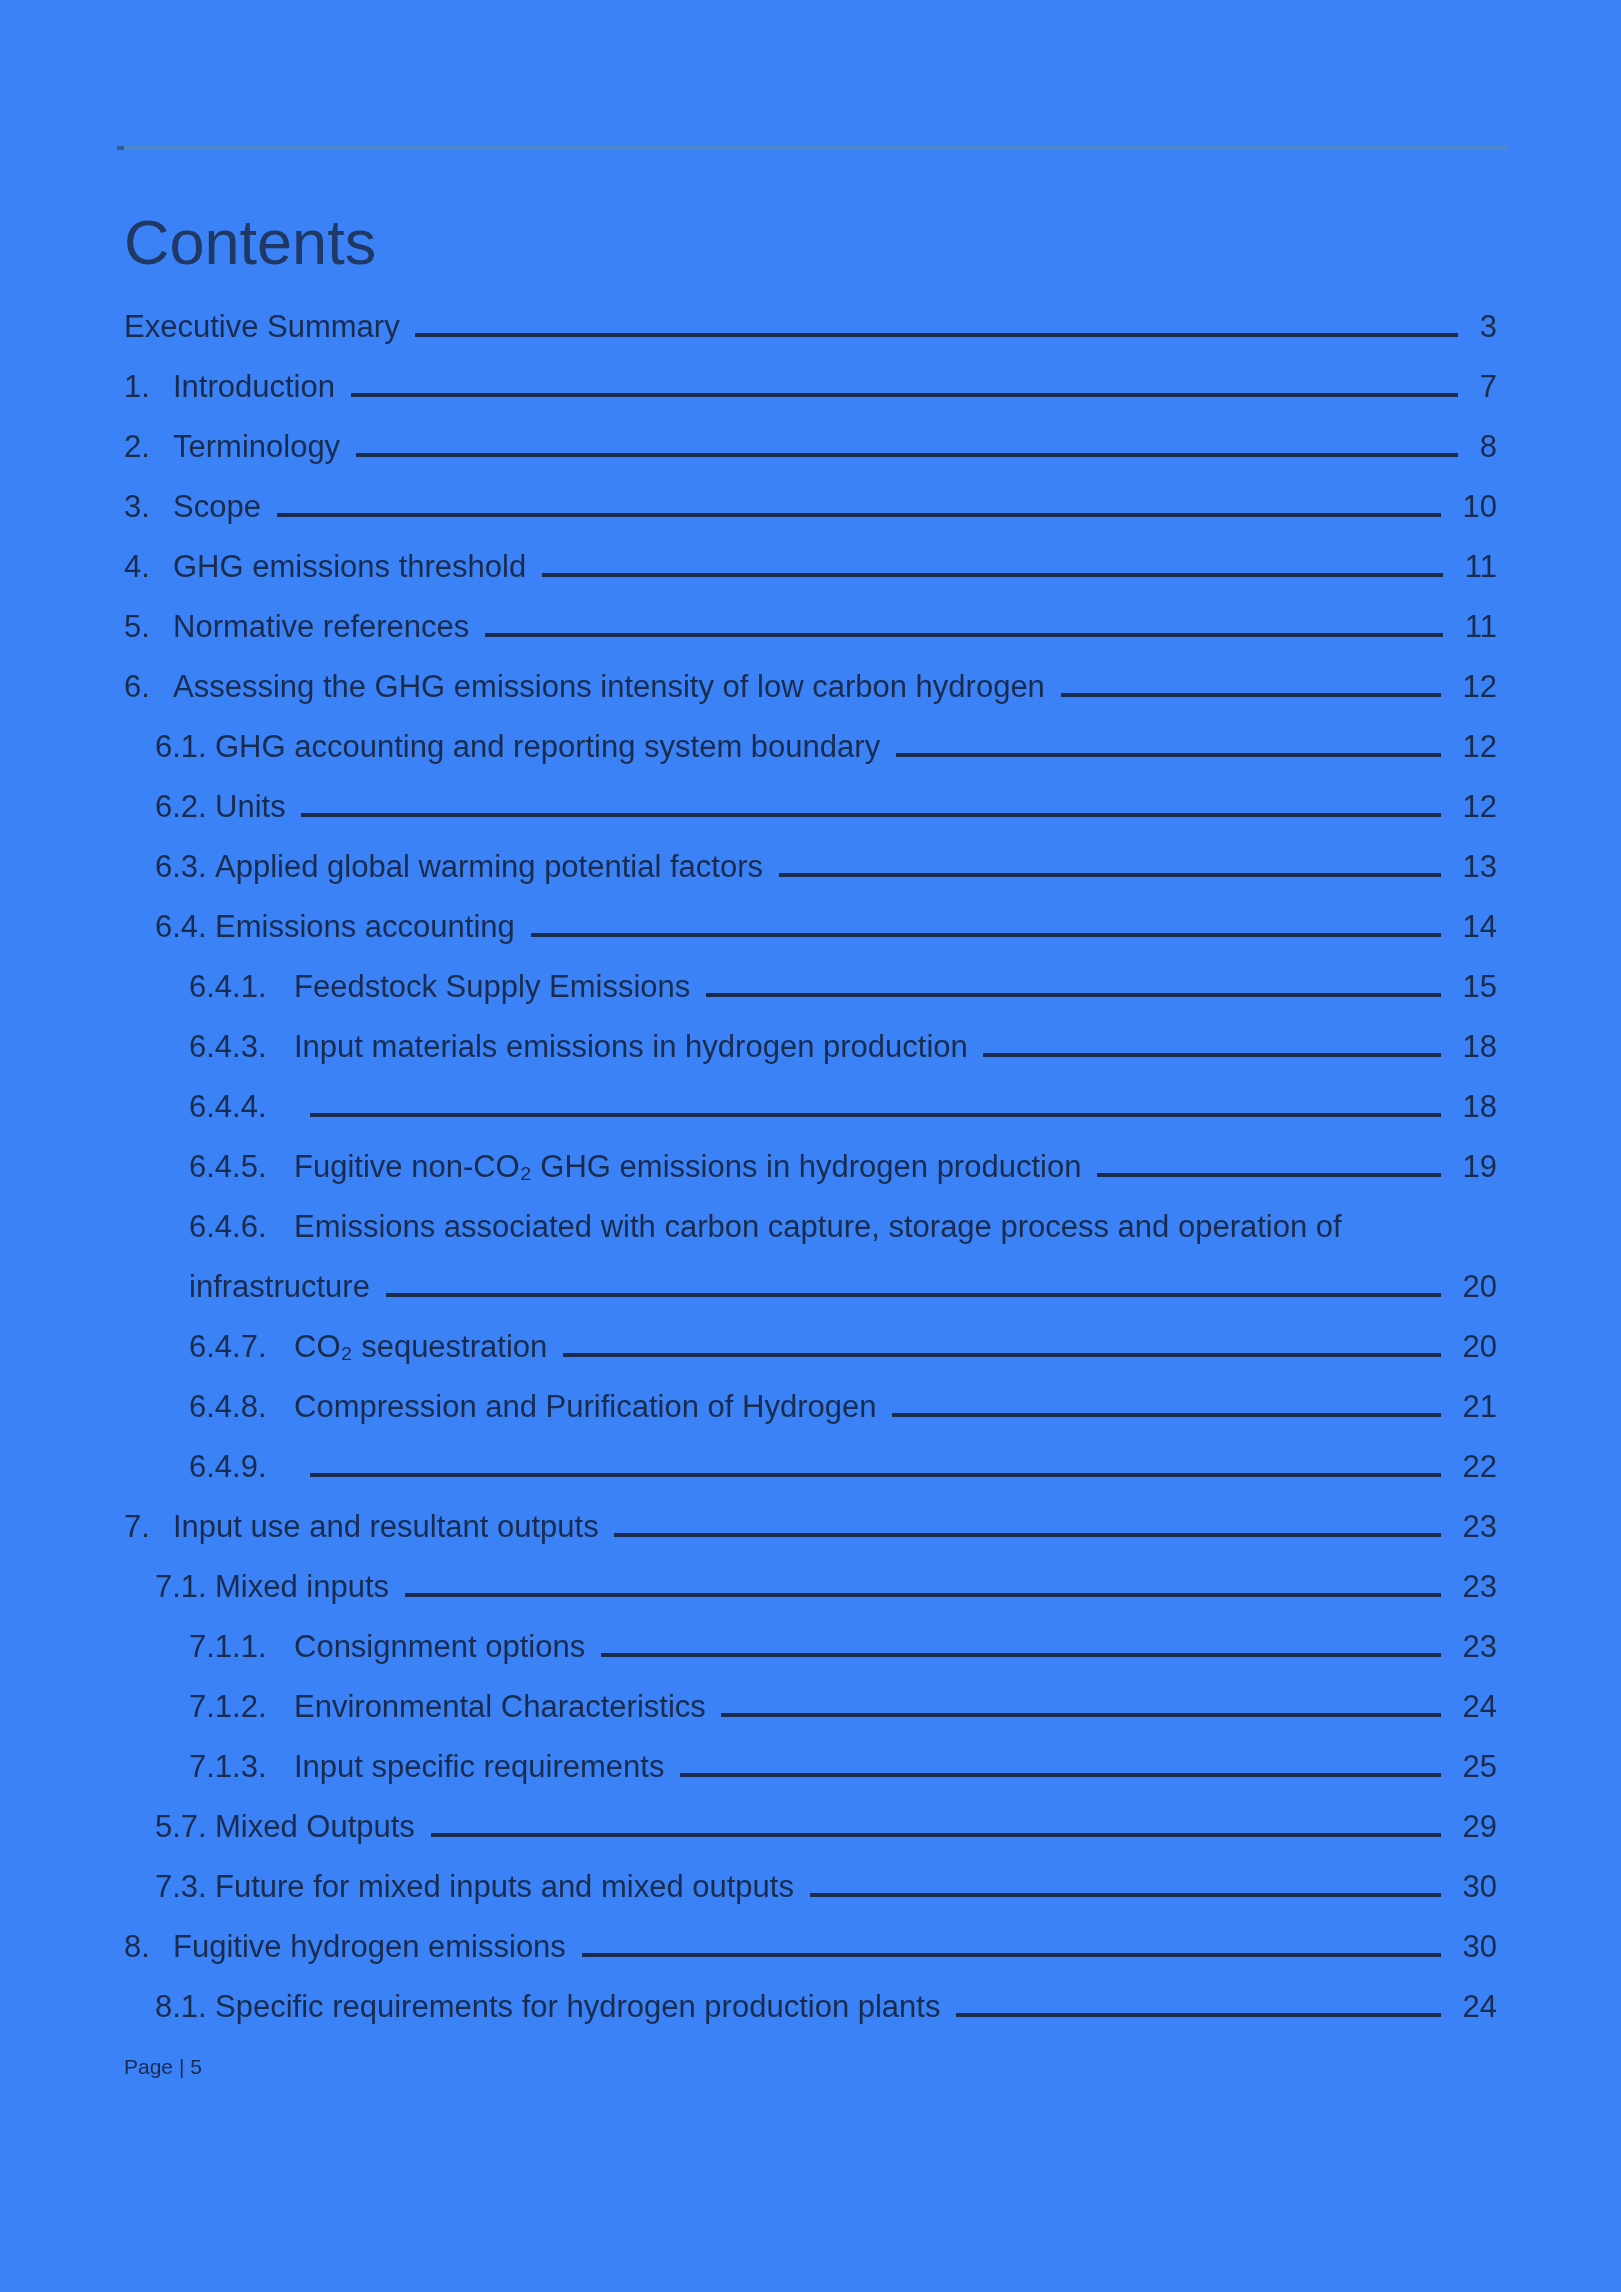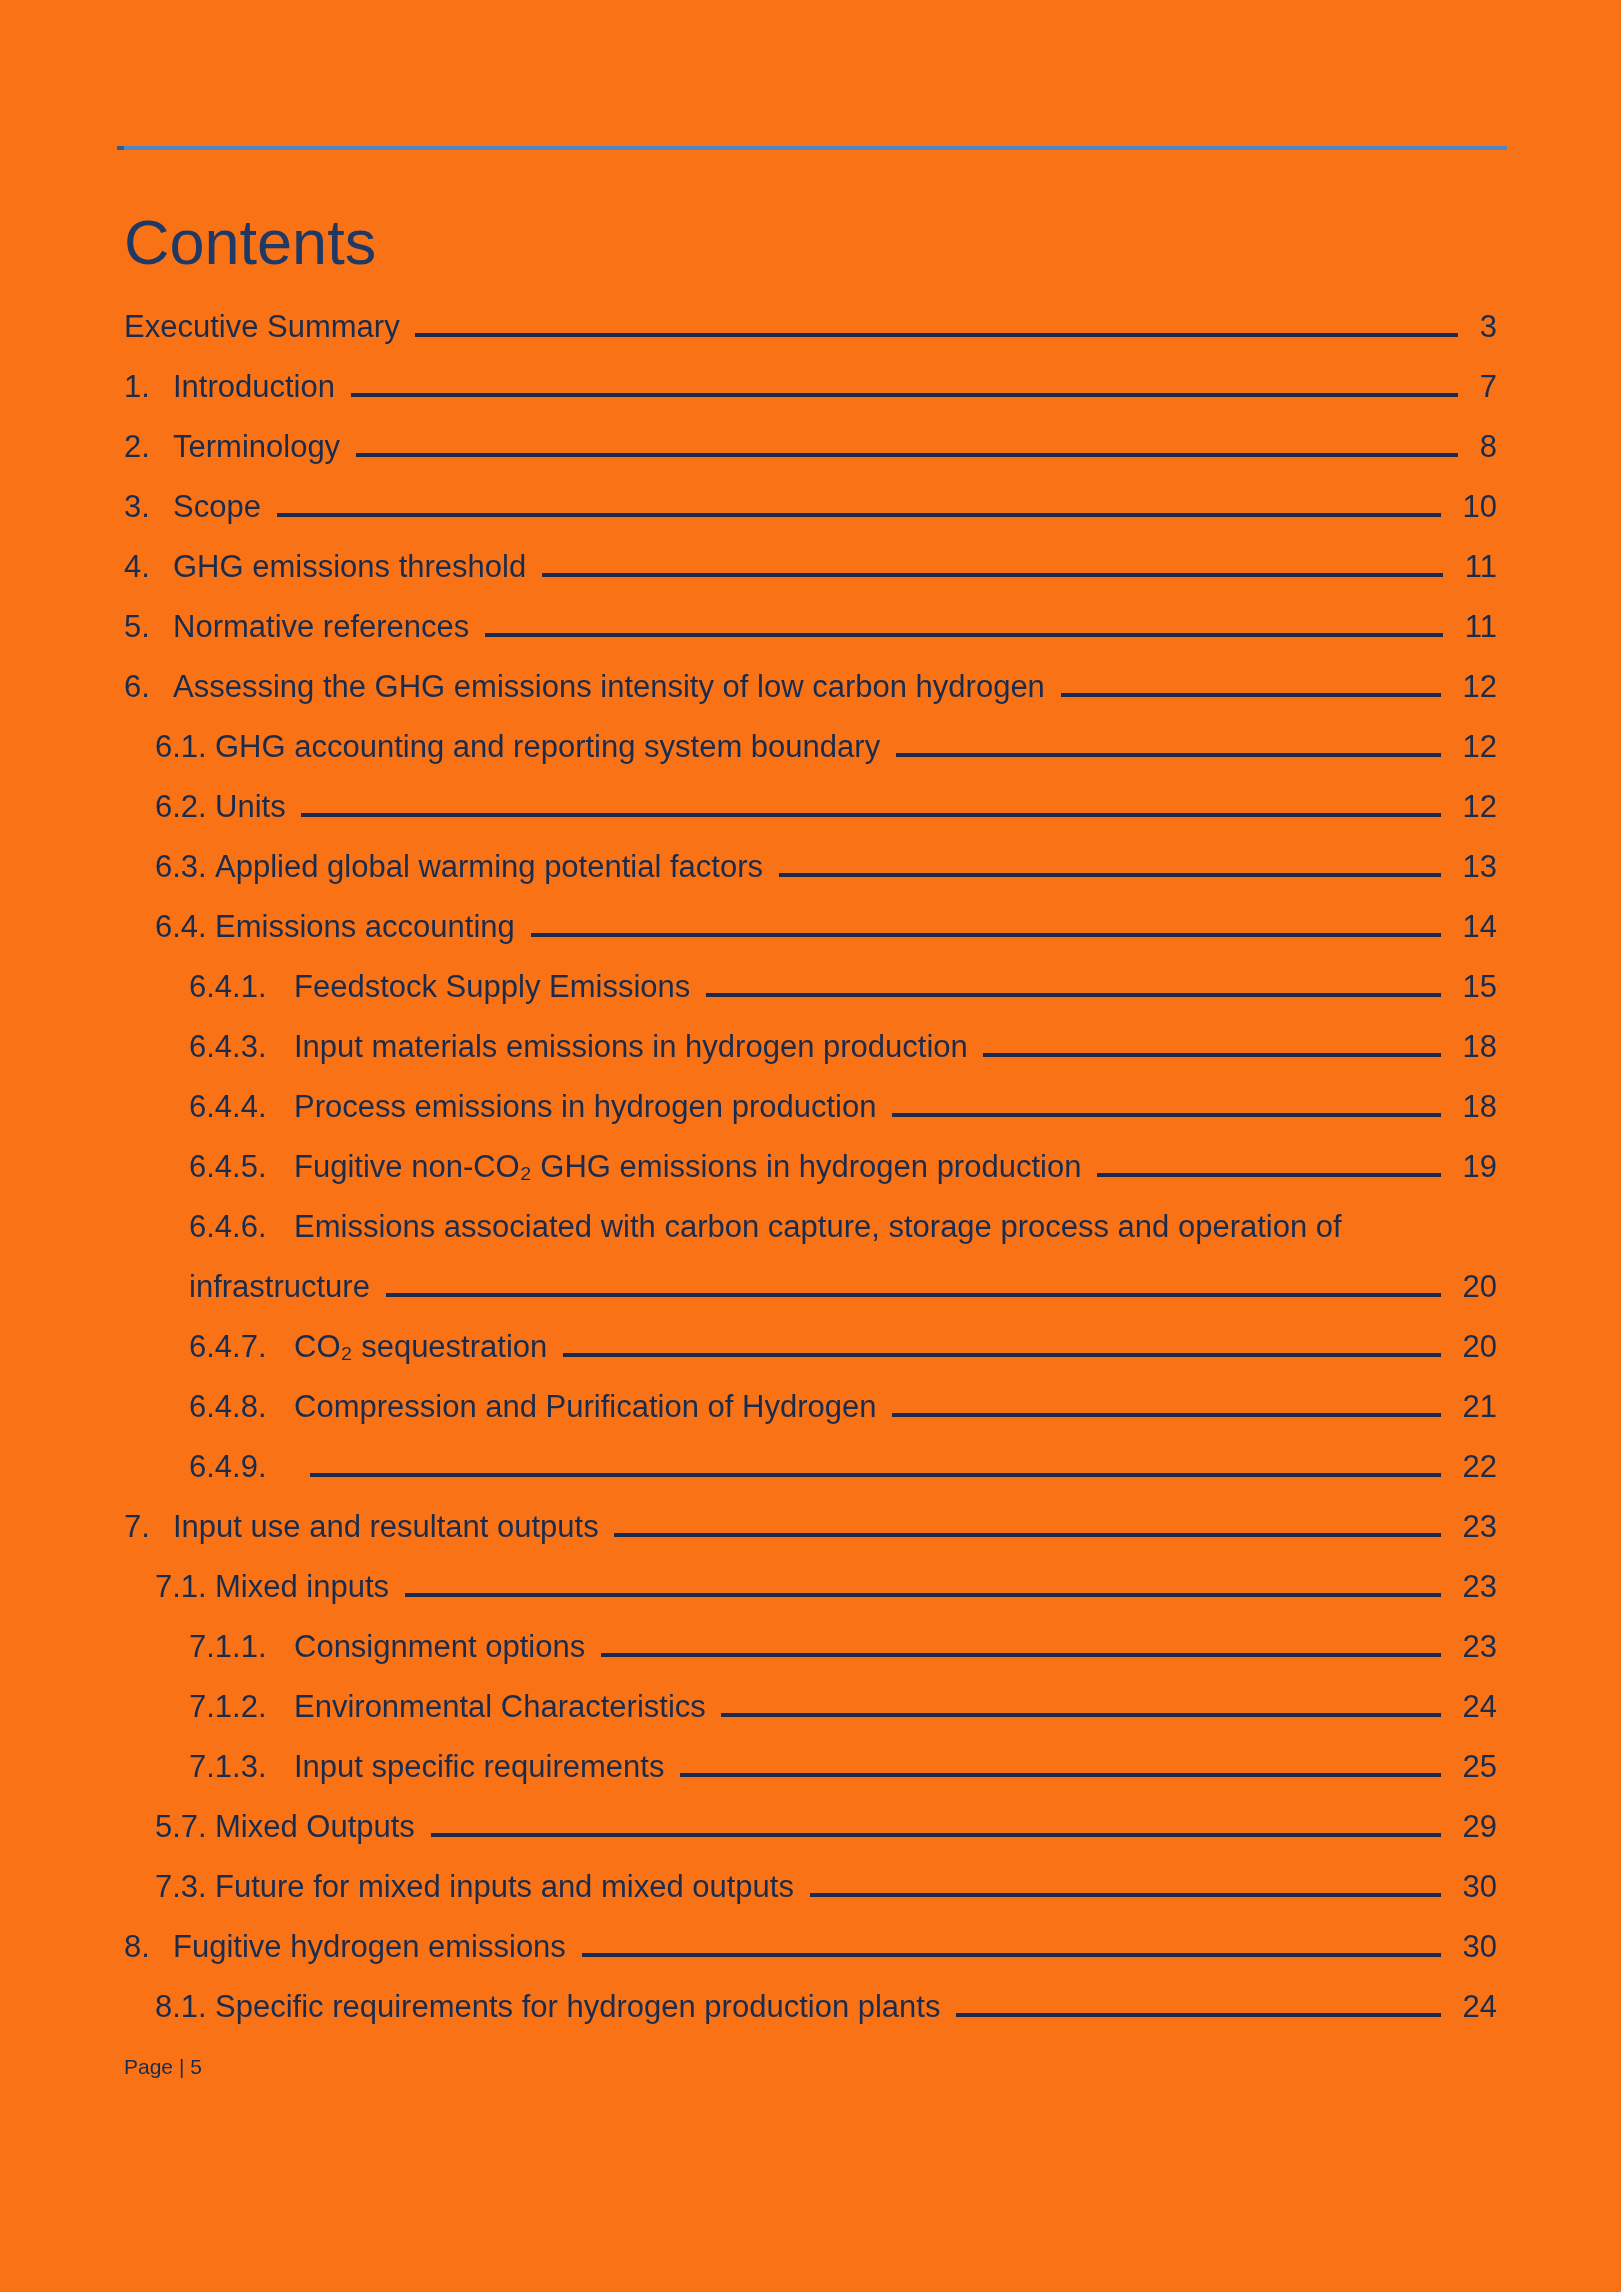--- a/index.html
+++ b/index.html
@@ -1,19 +1,19 @@
 <!DOCTYPE html>
 <html><head>
 <meta charset="utf-8">
 <style>
   html,body{margin:0;padding:0;background:#ffffff;}
   .page{
     position:relative;
     width:1621px;height:2293px;
-    background:#f97316;
+    background:#3b82f6;
     overflow:hidden;
     font-family:"Liberation Sans","DejaVu Sans",sans-serif;
     color:var(--text,#1a2c4e);
   }
   .content{padding:0 124px;}
   .top-rule{
     margin-top:146px;
     margin-left:-6.9px;margin-right:-9.8px;
     height:3.9px;
     background:linear-gradient(90deg,#2f5d92 0px,#2f5d92 6.9px,var(--accent,#4f88c7) 6.9px);
@@ -129,21 +129,20 @@
           <span class="pg">15</span>
         </div>
         <div class="entry lv2">
           <span class="num">6.4.3.</span>
           <span class="lbl">Input materials emissions in hydrogen production</span>
           <span class="leader"></span>
           <span class="pg">18</span>
         </div>
         <div class="entry lv2">
           <span class="num">6.4.4.</span>
-          <span class="lbl">Process emissions in hydrogen production</span>
           <span class="leader"></span>
           <span class="pg">18</span>
         </div>
         <div class="entry lv2">
           <span class="num">6.4.5.</span>
           <span class="lbl">Fugitive non-CO₂ GHG emissions in hydrogen production</span>
           <span class="leader"></span>
           <span class="pg">19</span>
         </div>
         <div class="entry lv2 no-lead">

